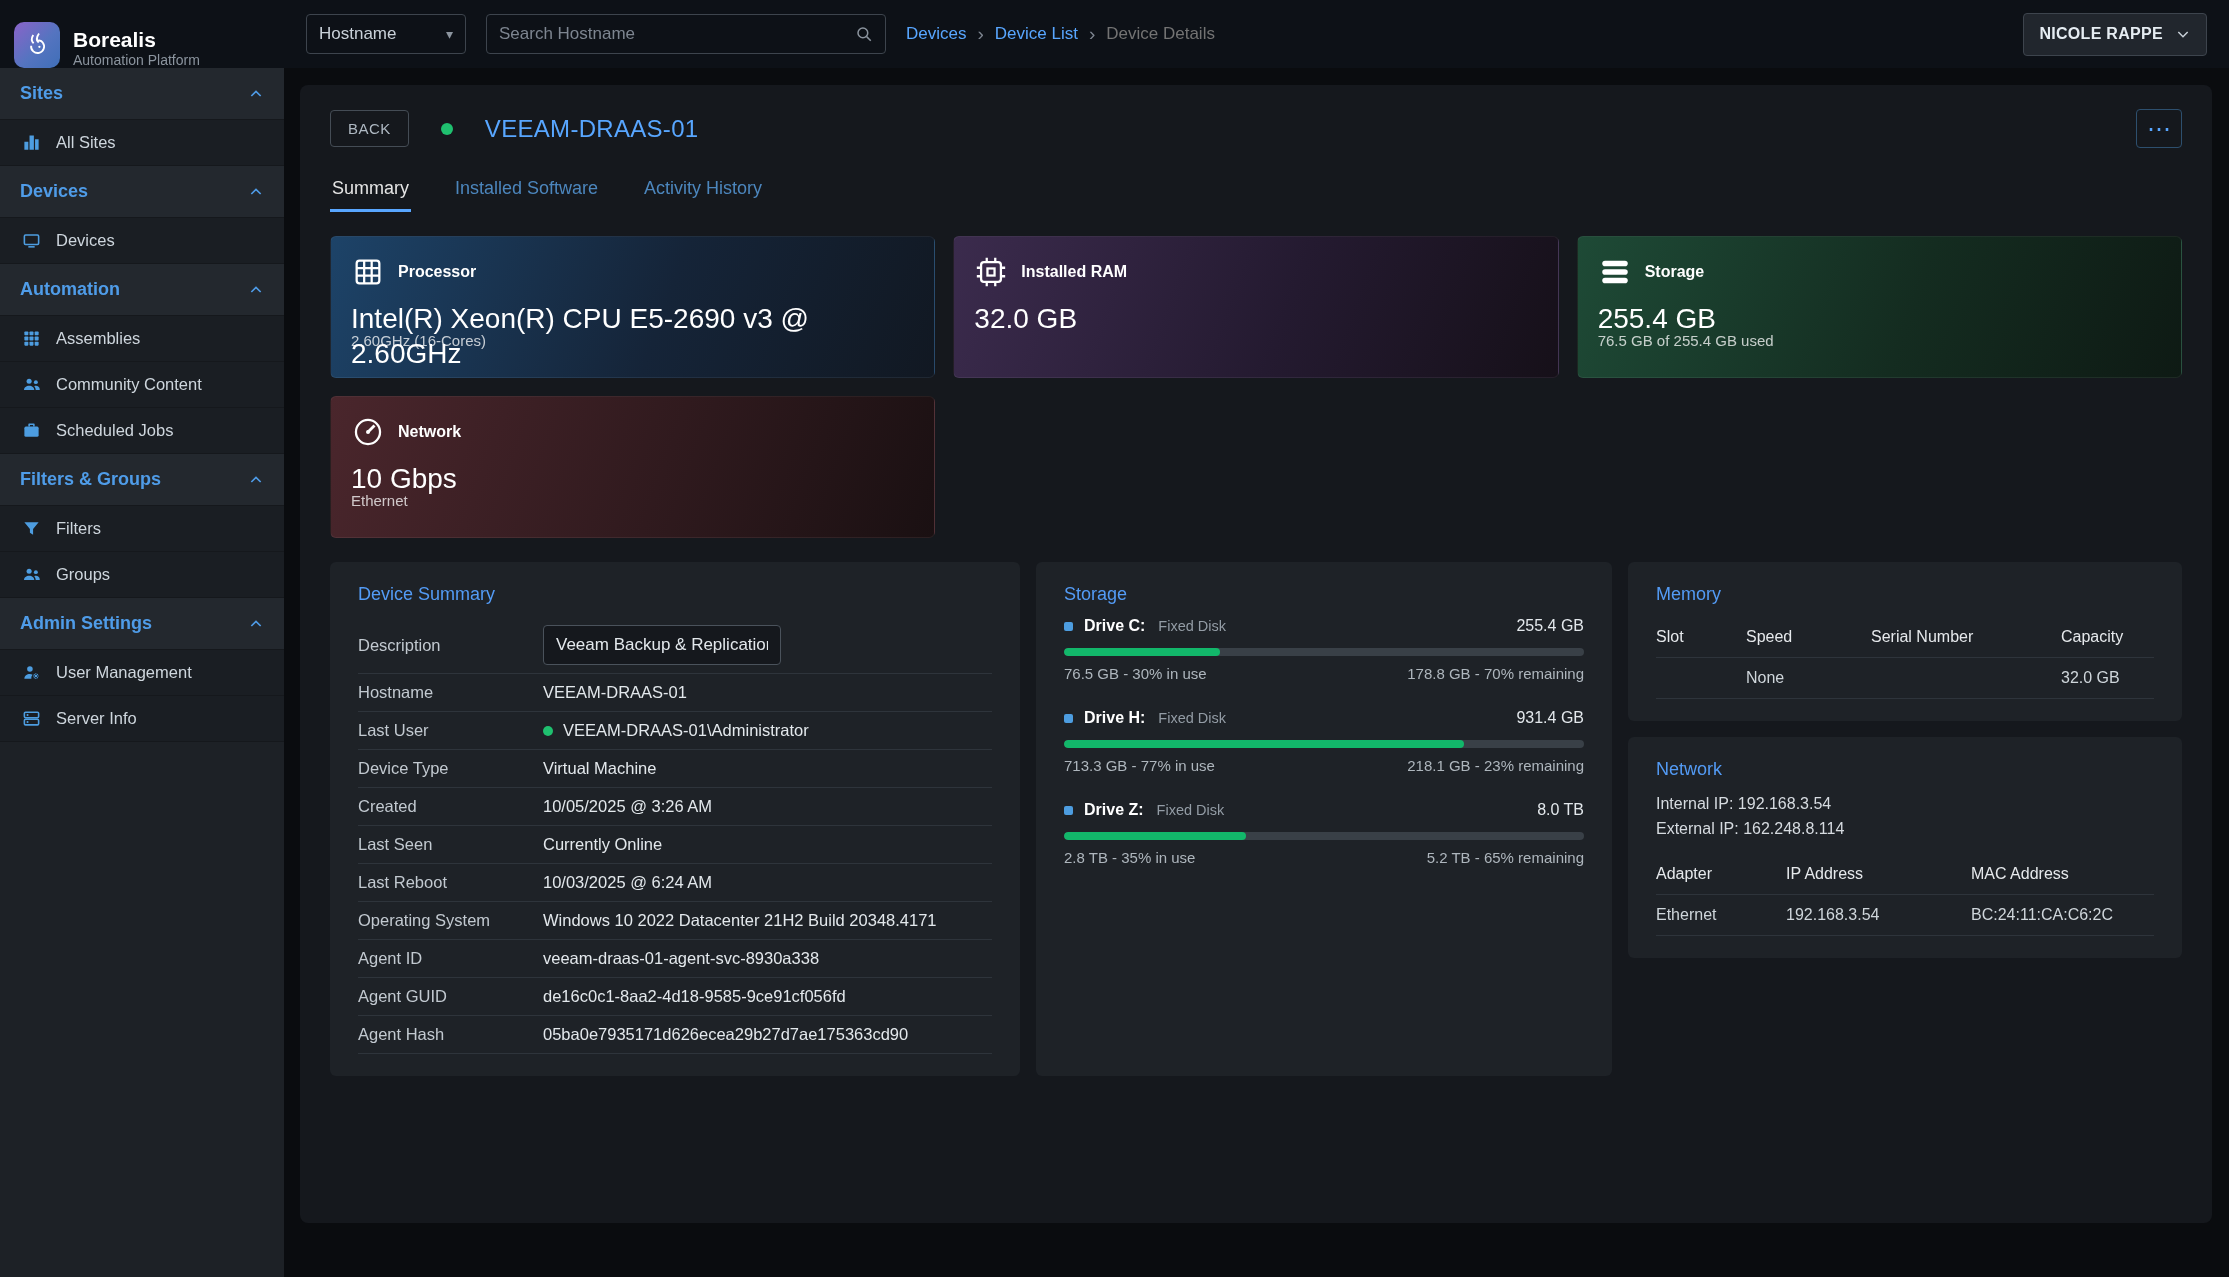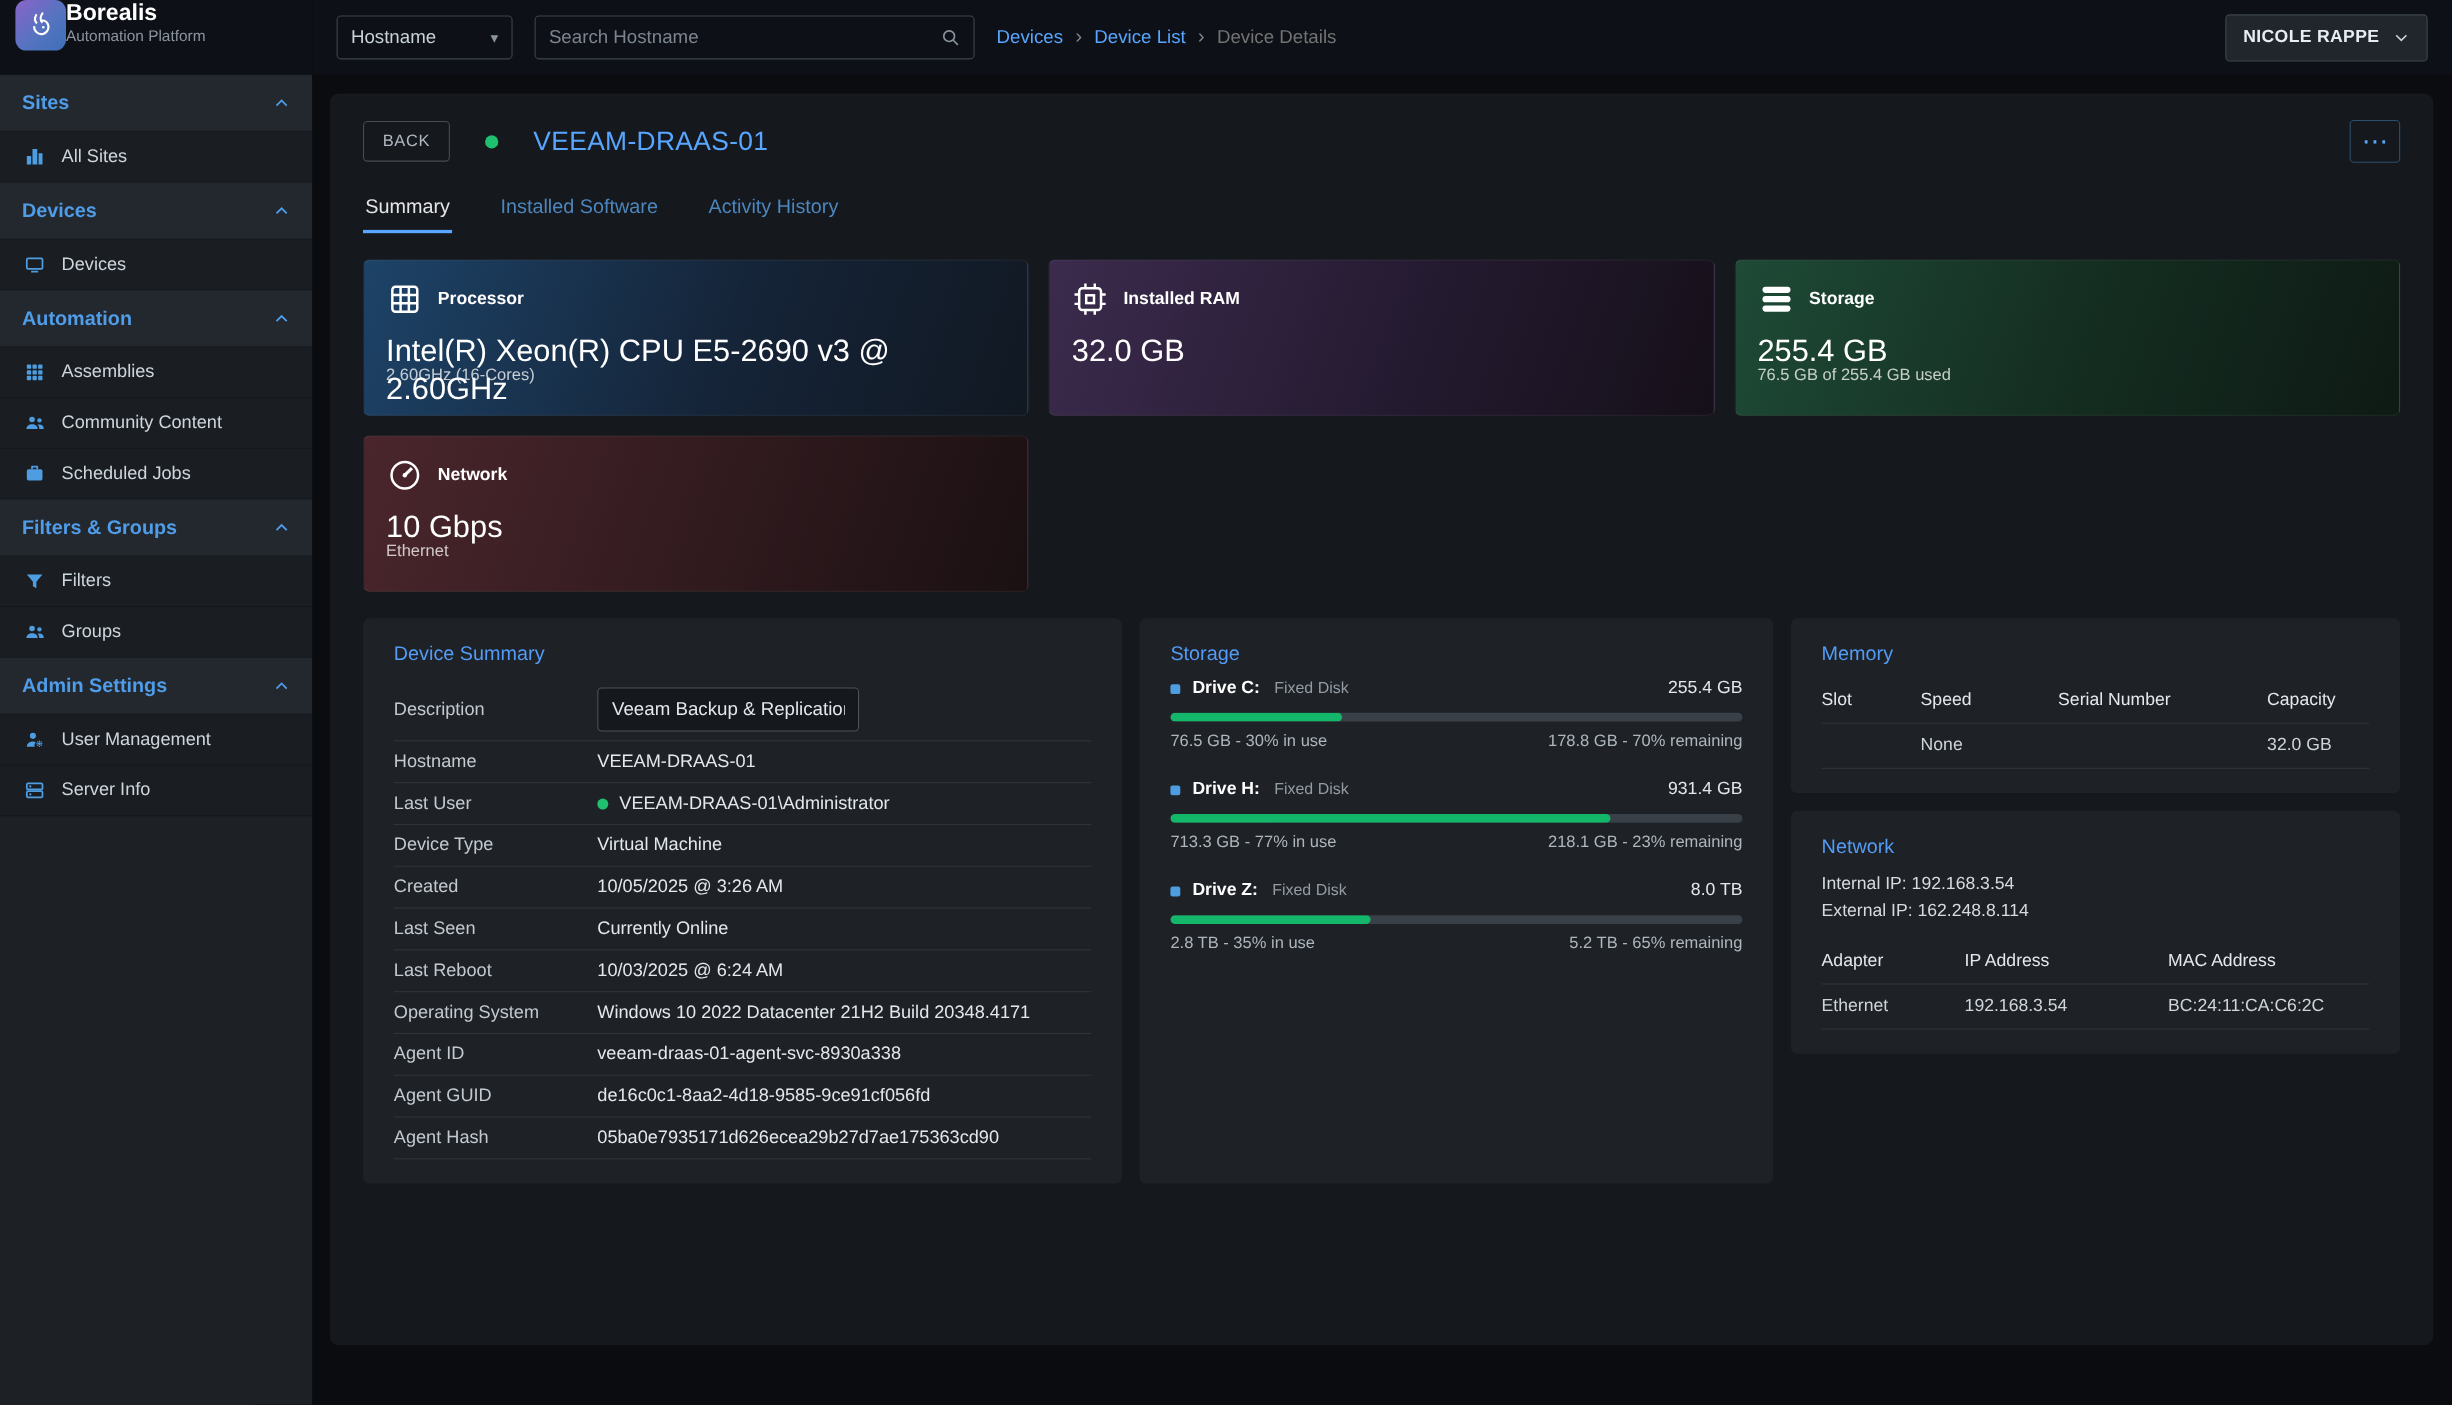--- a/index.html
+++ b/index.html
@@ -2,21 +2,21 @@
 <html><head>
 <meta charset="utf-8">
 <style>
   * { margin:0; padding:0; box-sizing:border-box; }
   html,body { width:2229px; height:1277px; }
   body { background:#0a0c0f; font-family:"Liberation Sans", sans-serif; color:#dfe4e8; overflow:hidden; }
 
   .app { display:grid; grid-template-columns:284px 1fr; grid-template-rows:68px 1fr; width:100%; height:100%; }
 
   
-  .logo-area { background:#0d1117; display:flex; align-items:flex-start; padding:0 14px; }
+  .logo-area { background:#0d1117; display:flex; align-items:flex-end; gap:13px; padding:0 14px; }
   .logo-badge { width:46px; height:46px; min-width:46px; border-radius:10px;
     background:linear-gradient(135deg,#8a63c9 0%,#5574c0 55%,#3f6fb8 100%);
     display:flex; align-items:center; justify-content:center; }
   .brand-name { font-size:21px; font-weight:bold; color:#ffffff; line-height:1.15; }
   .brand-tagline { font-size:14px; color:#8b949e; }
 
   
   .topbar { background:#0d1117; display:flex; align-items:center; padding:0 22px; gap:20px; }
   .select-box { width:160px; height:40px; border:1px solid #3d444d; border-radius:4px; background:#0d1117;
     color:#c9d1d9; display:flex; align-items:center; justify-content:space-between; padding:0 12px; font-size:17px; cursor:pointer; }

